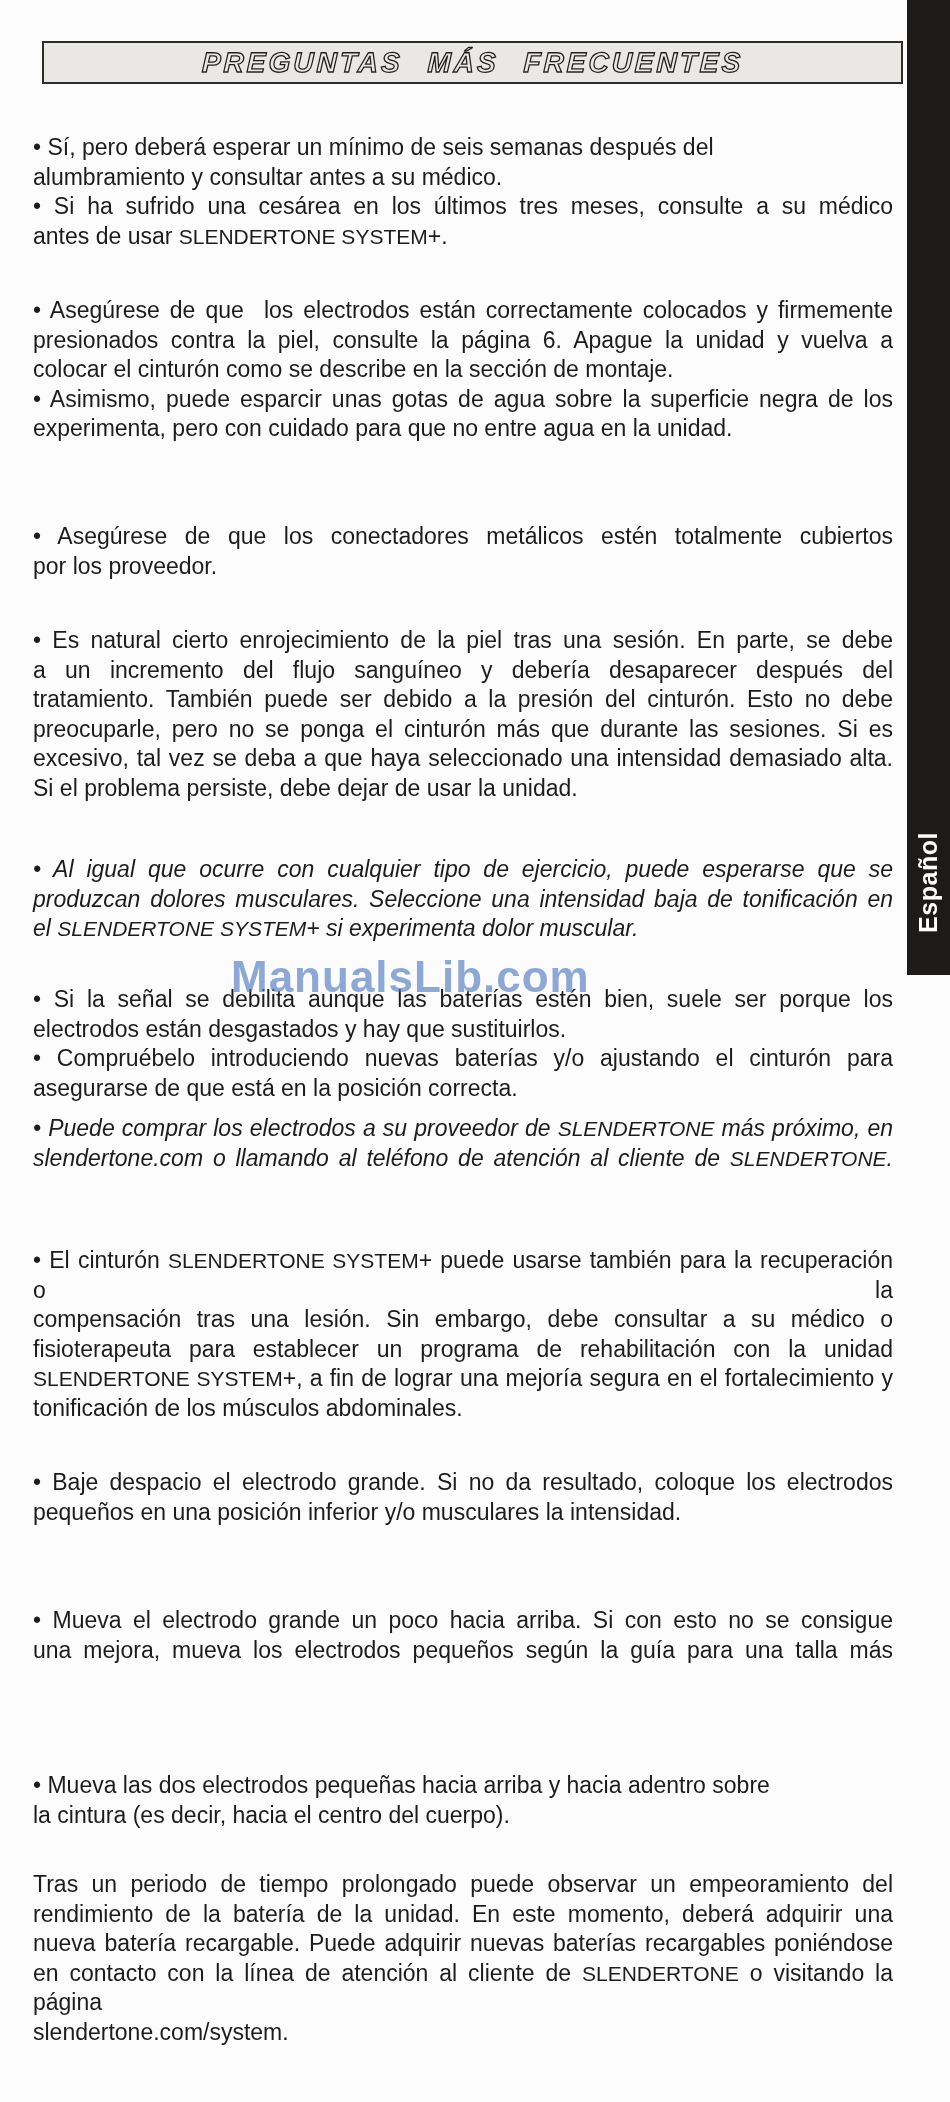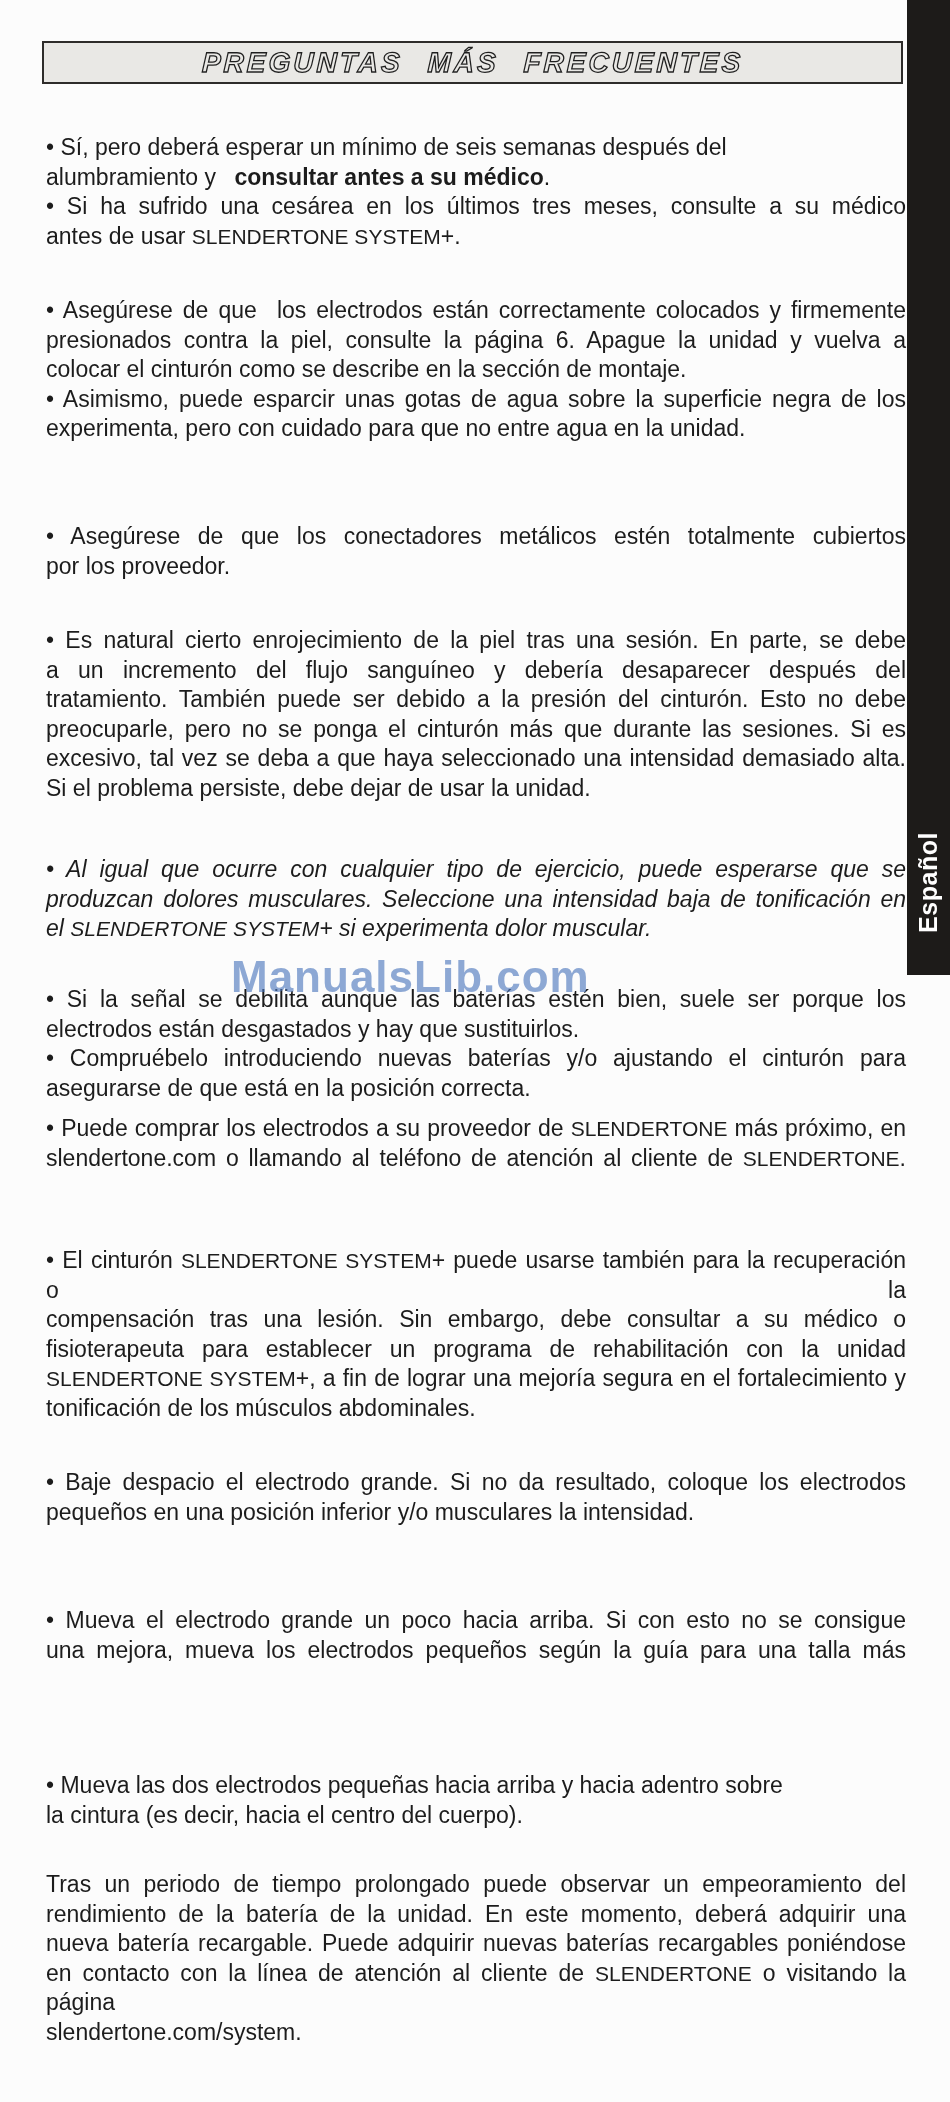--- a/index.html
+++ b/index.html
@@ -71,32 +71,32 @@
     transform: skewX(-2deg);
     white-space: nowrap;
   }
   
   .content {
     position: absolute;
     inset: 0;
   }
   .block {
     position: absolute;
-    left: 46px;
+    left: 33px;
     width: 860px;
     color: var(--text, #1c1c1c);
     font-size: 23px;
     line-height: 29.6px;
   }
   .line { text-align: left; }
   .line.j {
     text-align: justify;
     text-align-last: justify;
   }
-  .b { font-weight: bold; margin-left: 12px; }
+  .b { font-weight: normal; }
   .sc { font-size: 21px; }
   
   .watermark {
     position: absolute;
     left: 231px;
     top: 952px;
     font-size: 44px;
     font-weight: bold;
     letter-spacing: 1px;
     color: var(--watermark, rgba(72,116,188,0.62));
@@ -143,21 +143,21 @@
         <div class="line j"><span>• Al igual que ocurre con cualquier tipo de ejercicio, puede esperarse que se</span></div>
         <div class="line j"><span>produzcan dolores musculares. Seleccione una intensidad baja de tonificación en</span></div>
         <div class="line"><span>el </span><span class="sc">SLENDERTONE SYSTEM</span><span>+ si experimenta dolor muscular.</span></div>
       </div>
       <div class="block" style="top: 985px;">
         <div class="line j"><span>• Si la señal se debilita aunque las baterías estén bien, suele ser porque los</span></div>
         <div class="line"><span>electrodos están desgastados y hay que sustituirlos.</span></div>
         <div class="line j"><span>• Compruébelo introduciendo nuevas baterías y/o ajustando el cinturón para</span></div>
         <div class="line"><span>asegurarse de que está en la posición correcta.</span></div>
       </div>
-      <div class="block" style="top: 1114px;">
+      <div class="block" style="top: 1114px; font-style: italic;">
         <div class="line j"><span>• Puede comprar los electrodos a su proveedor de </span><span class="sc">SLENDERTONE</span><span> más próximo, en</span></div>
         <div class="line j"><span>slendertone.com o llamando al teléfono de atención al cliente de </span><span class="sc">SLENDERTONE</span><span>.</span></div>
       </div>
       <div class="block" style="top: 1246px;">
         <div class="line j"><span>• El cinturón </span><span class="sc">SLENDERTONE SYSTEM</span><span>+ puede usarse también para la recuperación o la</span></div>
         <div class="line j"><span>compensación tras una lesión. Sin embargo, debe consultar a su médico o</span></div>
         <div class="line j"><span>fisioterapeuta para establecer un programa de rehabilitación con la unidad</span></div>
         <div class="line j"><span class="sc">SLENDERTONE SYSTEM</span><span>+, a fin de lograr una mejoría segura en el fortalecimiento y</span></div>
         <div class="line"><span>tonificación de los músculos abdominales.</span></div>
       </div>

